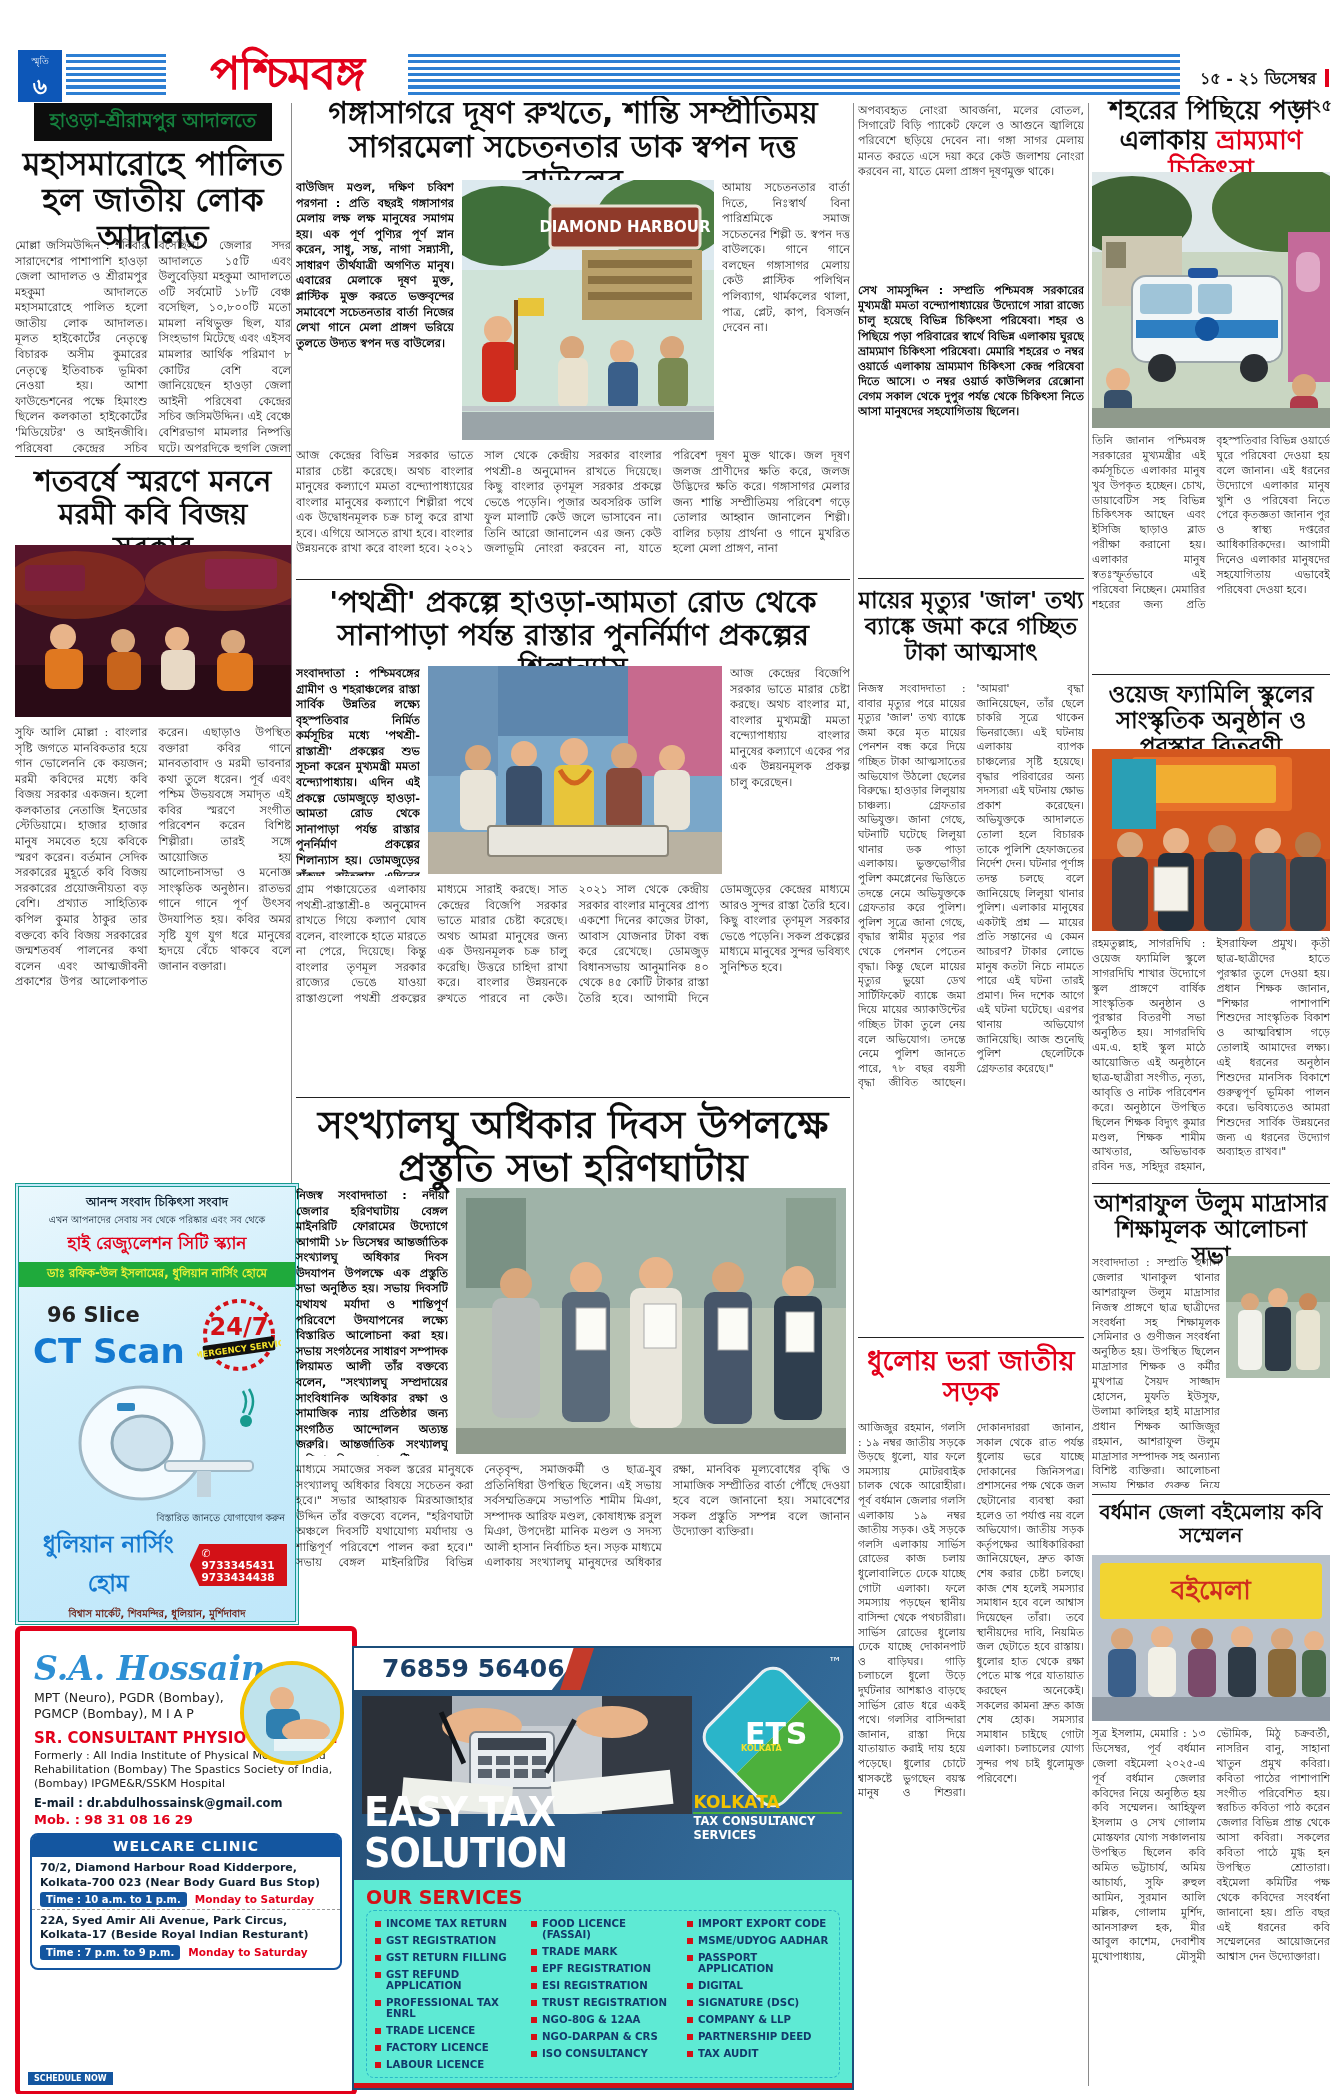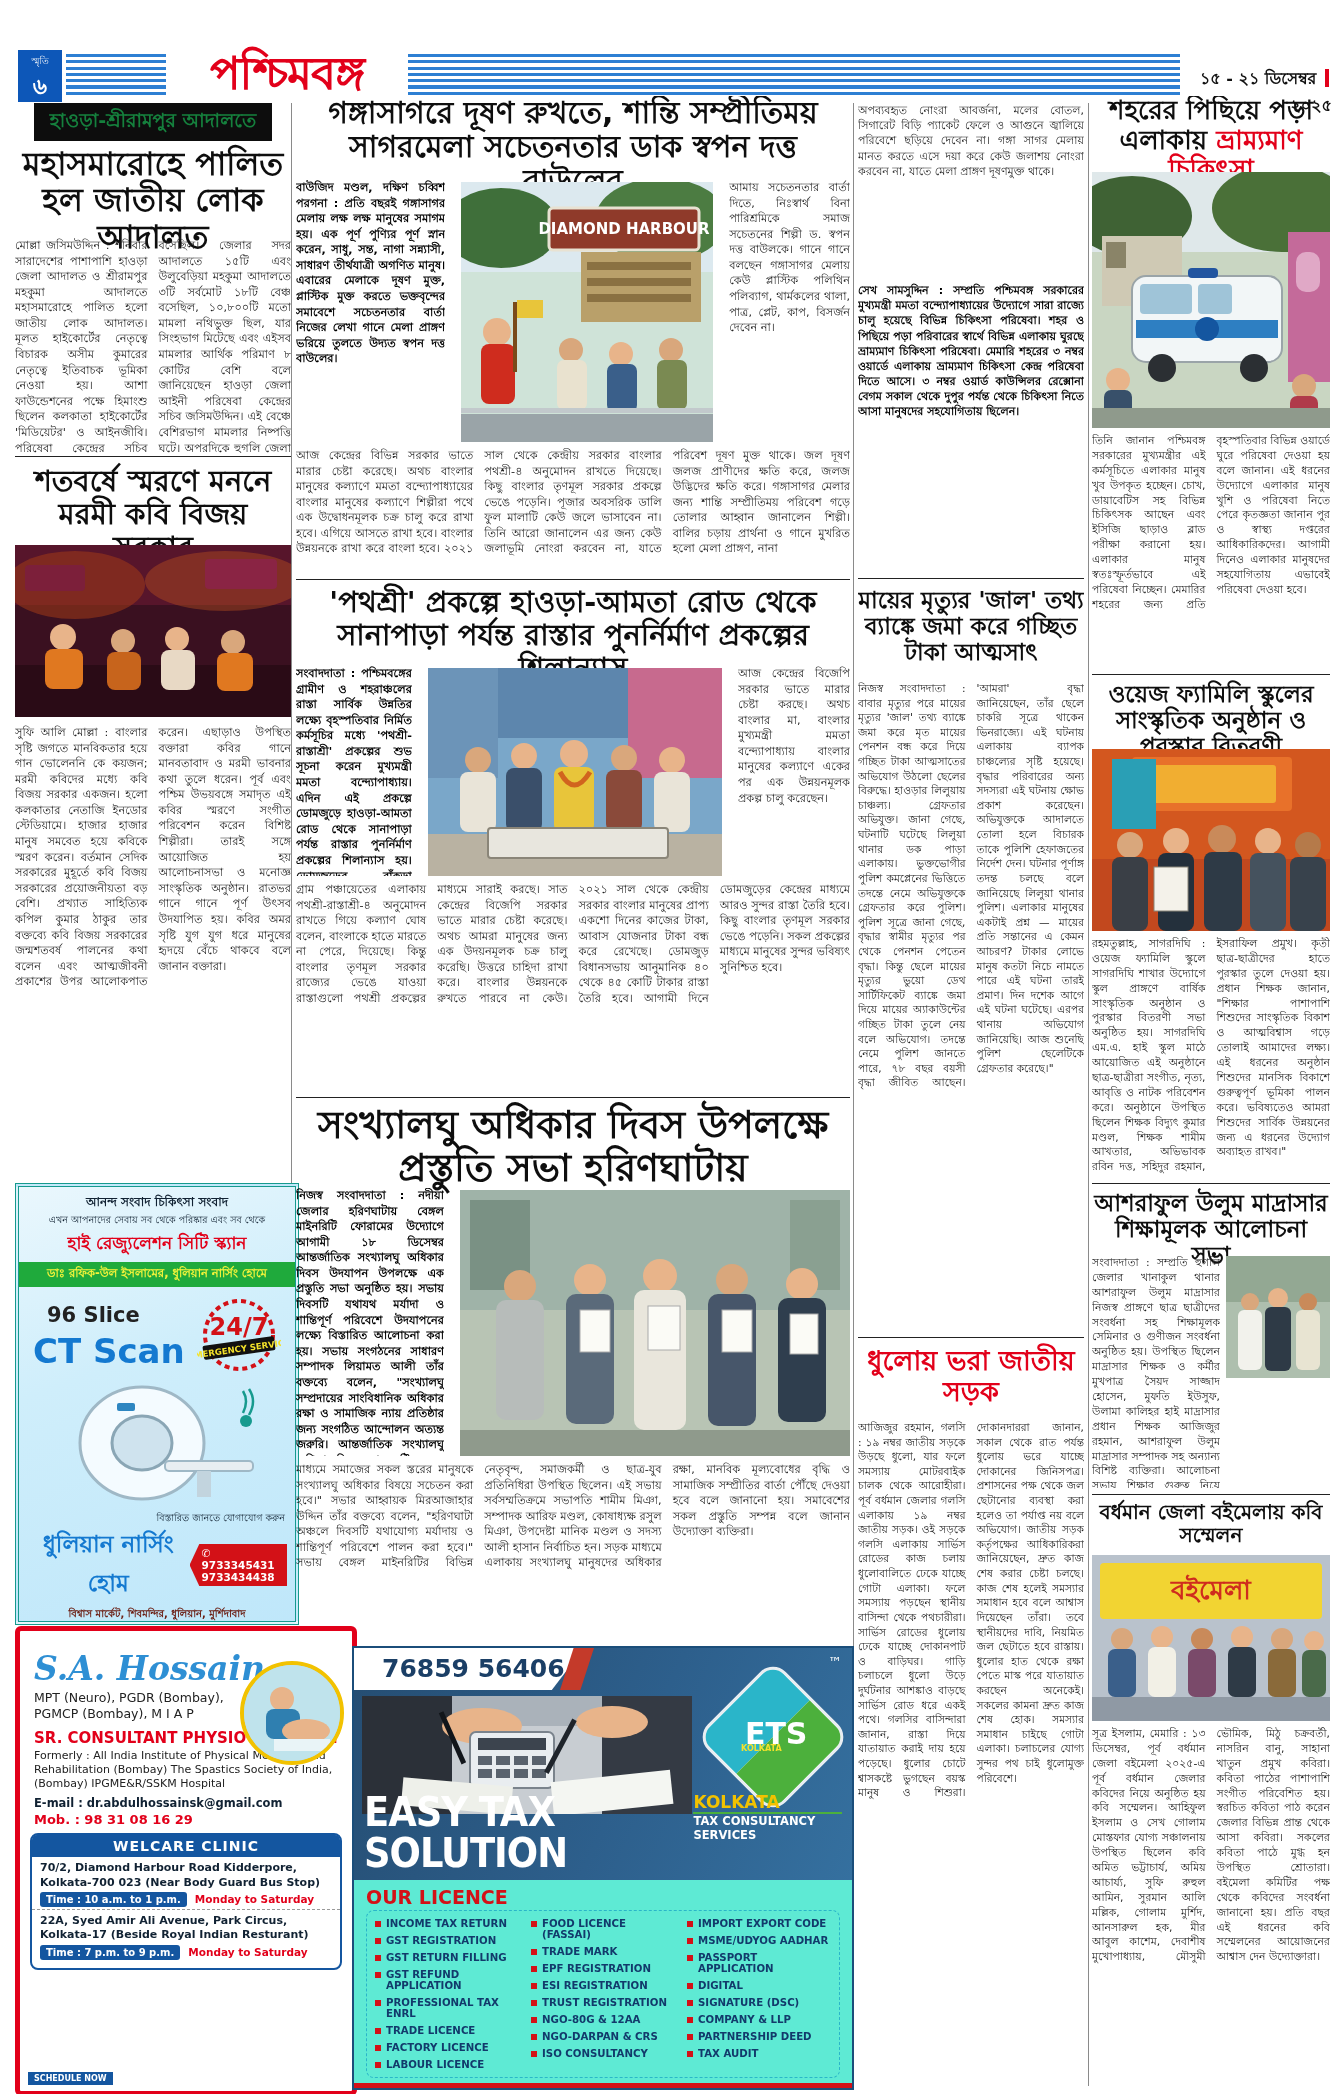--- a/index.html
+++ b/index.html
@@ -14,21 +14,21 @@
   .c4{column-count:4;column-gap:11px;}
   .lead{font-weight:bold;color:#000;}
   .kickwrap{text-align:center;margin-bottom:5px;}
   .kicker{background:#0d0d0d;color:#15803d;display:inline-block;padding:3px 16px;font-size:19px;font-weight:bold;}
   .vline{position:absolute;width:1px;background:#8a8a8a;}
   .sep-top{border-top:1.6px solid #222;}
   .photo{overflow:hidden;background:#ccc;}
   .photo svg{display:block;width:100%;height:100%;}
   .stripes{background:repeating-linear-gradient(to bottom,#2d7fd3 0 3px,#ffffff 3px 6.3px);}
   .red{color:#e2001a;}
-  .flexrow{display:flex;gap:16px;align-items:flex-end;}
+  .flexrow{display:flex;gap:8px;align-items:flex-start;}
   
   .svc-item{display:flex;gap:5px;align-items:flex-start;font-size:10.2px;font-weight:bold;color:#123a6b;margin:0 0 6px 0;}
   .svc-bullet{width:6px;height:6px;background:#d31117;margin-top:3px;flex:0 0 auto;}
   .offbar{font-weight:bold;text-align:center;letter-spacing:.2px;}
 </style>
 </head>
 <body>
 
 <div id="page">
 
@@ -295,21 +295,21 @@
       <div style="position:absolute;right:10px;top:6px;color:#fff;font-size:14px;">™</div>
       <div style="position:absolute;left:10px;bottom:6px;right:10px;display:flex;align-items:flex-start;gap:10px;">
         <span style="font-size:41px;font-weight:bold;color:#fff;letter-spacing:-1px;line-height:1;font-stretch:condensed;">EASY TAX SOLUTION</span>
         <span style="display:inline-block;">
           <span style="display:block;color:#f2c200;font-size:17px;font-weight:bold;border-bottom:2px solid #4cb03c;">KOLKATA</span>
           <span style="display:block;color:#fff;font-size:11.5px;font-weight:bold;">TAX CONSULTANCY SERVICES</span>
         </span>
       </div>
     </div>
     <div style="padding:6px 12px 0 12px;">
-      <div style="color:#d31117;font-size:19px;font-weight:bold;display:inline-block;">OUR LICENCE</div>
+      <div style="color:#d31117;font-size:19px;font-weight:bold;display:inline-block;">OUR SERVICES</div>
       <div style="border:1.5px dashed #2ab5c9;border-radius:8px;margin-top:2px;padding:7px 8px 1px 8px;display:flex;gap:12px;">
         <div style="flex:1;">
             <div class="svc-item">
               <span class="svc-bullet"></span>
               <span>INCOME TAX RETURN</span>
             </div>
             <div class="svc-item">
               <span class="svc-bullet"></span>
               <span>GST REGISTRATION</span>
             </div>

